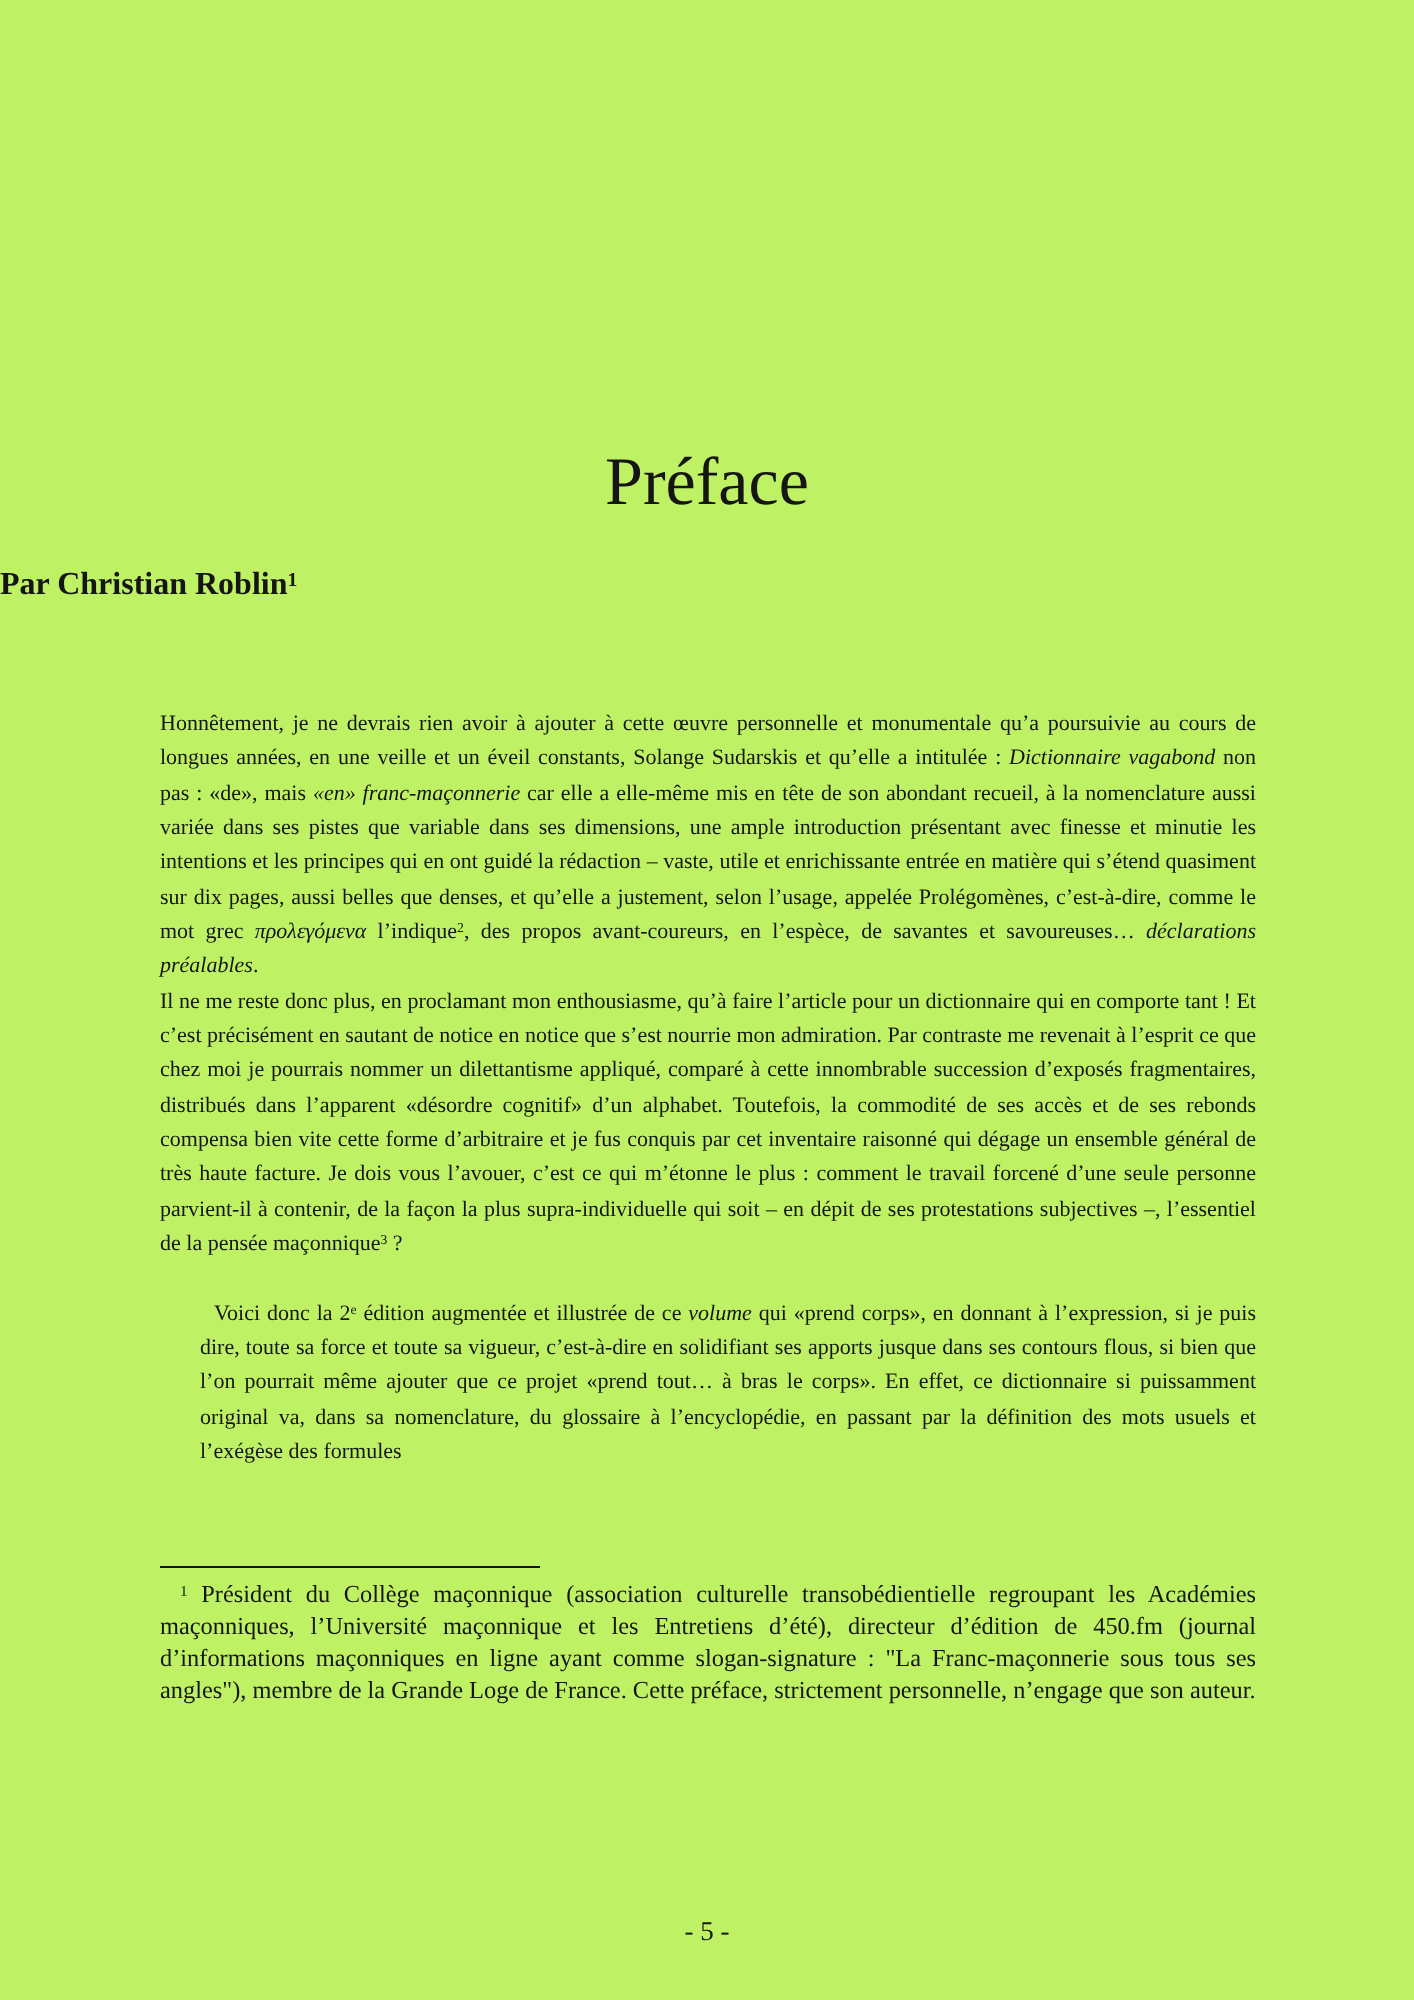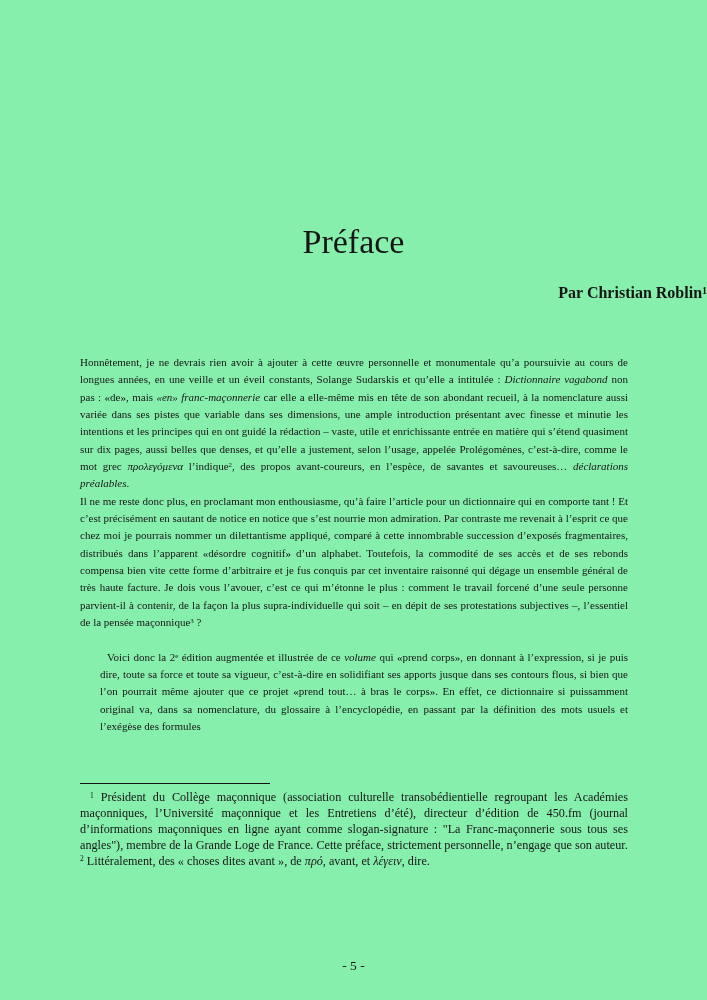--- a/index.html
+++ b/index.html
@@ -4,21 +4,21 @@
 <style>
   html, body {
     margin: 0;
     padding: 0;
     background: #ffffff;
   }
   .page {
     position: relative;
     width: 707px;
     height: 1000px;
-    background: #86efac;
+    background: #bef264;
     color: #151515;
     font-family: "Liberation Serif", "DejaVu Serif", serif;
     overflow: hidden;
   }
   .title {
     position: absolute;
     top: 225px;
     left: 0;
     width: 707px;
     margin: 0;
@@ -26,21 +26,21 @@
     font-size: 34px;
     font-weight: normal;
     line-height: 1;
   }
   .byline {
     position: absolute;
     top: 285px;
     left: 0;
     width: 707px;
     margin: 0;
-    text-align: right;
+    text-align: left;
     font-size: 16px;
     font-weight: bold;
     line-height: 1;
   }
   .body-text {
     position: absolute;
     top: 354px;
     left: 80px;
     width: 548px;
     font-size: 11px;
@@ -101,19 +101,18 @@
   <div class="body-text">
       <p class="para"><span>Honnêtement, je ne devrais rien avoir à ajouter à cette œuvre personnelle et monumentale qu’a poursuivie au cours de longues années, en une veille et un éveil constants, Solange Sudarskis et qu’elle a intitulée&nbsp;: </span><span class="italic">Dictionnaire vagabond</span><span> non pas&nbsp;: «de», mais </span><span class="italic">«en» franc-maçonnerie</span><span> car elle a elle-même mis en tête de son abondant recueil, à la nomenclature aussi variée dans ses pistes que variable dans ses dimensions, une ample introduction présentant avec finesse et minutie les intentions et les principes qui en ont guidé la rédaction – vaste, utile et enrichissante entrée en matière qui s’étend quasiment sur dix pages, aussi belles que denses, et qu’elle a justement, selon l’usage, appelée Prolégomènes, c’est-à-dire, comme le mot grec </span><span class="italic">προλεγόμενα</span><span> l’indique</span><span class="sup">2</span><span>, des propos avant-coureurs, en l’espèce, de savantes et savoureuses… </span><span class="italic">déclarations préalables</span><span>.</span></p>
       <p class="para"><span>Il ne me reste donc plus, en proclamant mon enthousiasme, qu’à faire l’article pour un dictionnaire qui en comporte tant&nbsp;! Et c’est précisément en sautant de notice en notice que s’est nourrie mon admiration. Par contraste me revenait à l’esprit ce que chez moi je pourrais nommer un dilettantisme appliqué, comparé à cette innombrable succession d’exposés fragmentaires, distribués dans l’apparent «désordre cognitif» d’un alphabet. Toutefois, la commodité de ses accès et de ses rebonds compensa bien vite cette forme d’arbitraire et je fus conquis par cet inventaire raisonné qui dégage un ensemble général de très haute facture. Je dois vous l’avouer, c’est ce qui m’étonne le plus&nbsp;: comment le travail forcené d’une seule personne parvient-il à contenir, de la façon la plus supra-individuelle qui soit – en dépit de ses protestations subjectives –, l’essentiel de la pensée maçonnique</span><span class="sup">3</span><span>&nbsp;?</span></p>
       <p class="para spaced indented"><span>Voici donc la 2</span><span class="sup">e</span><span> édition augmentée et illustrée de ce </span><span class="italic">volume</span><span> qui «prend corps», en donnant à l’expression, si je puis dire, toute sa force et toute sa vigueur, c’est-à-dire en solidifiant ses apports jusque dans ses contours flous, si bien que l’on pourrait même ajouter que ce projet «prend tout… à bras le corps». En effet, ce dictionnaire si puissamment original va, dans sa nomenclature, du glossaire à l’encyclopédie, en passant par la définition des mots usuels et l’exégèse des formules</span></p>
     </div>
 
   <div class="footnote-area">
     <div class="fnsep"></div>
     <div>
         <div class="footnote indented"><span class="sup">1</span> <span>Président du Collège maçonnique (association culturelle transobédientielle regroupant les Académies maçonniques, l’Université maçonnique et les Entretiens d’été), directeur d’édition de 450.fm (journal d’informations maçonniques en ligne ayant comme slogan-signature&nbsp;: "La Franc-maçonnerie sous tous ses angles"), membre de la Grande Loge de France. Cette préface, strictement personnelle, n’engage que son auteur.</span></div>
-        <div class="footnote"><span class="sup">2</span> <span>Littéralement, des «&nbsp;choses dites avant&nbsp;», de </span><span class="italic">πρό</span><span>, avant, et </span><span class="italic">λέγειν</span><span>, dire.</span></div>
       </div>
   </div>
 
   <div class="pagenum">- 5 -</div>
 
 </div>
 
 </body></html>

